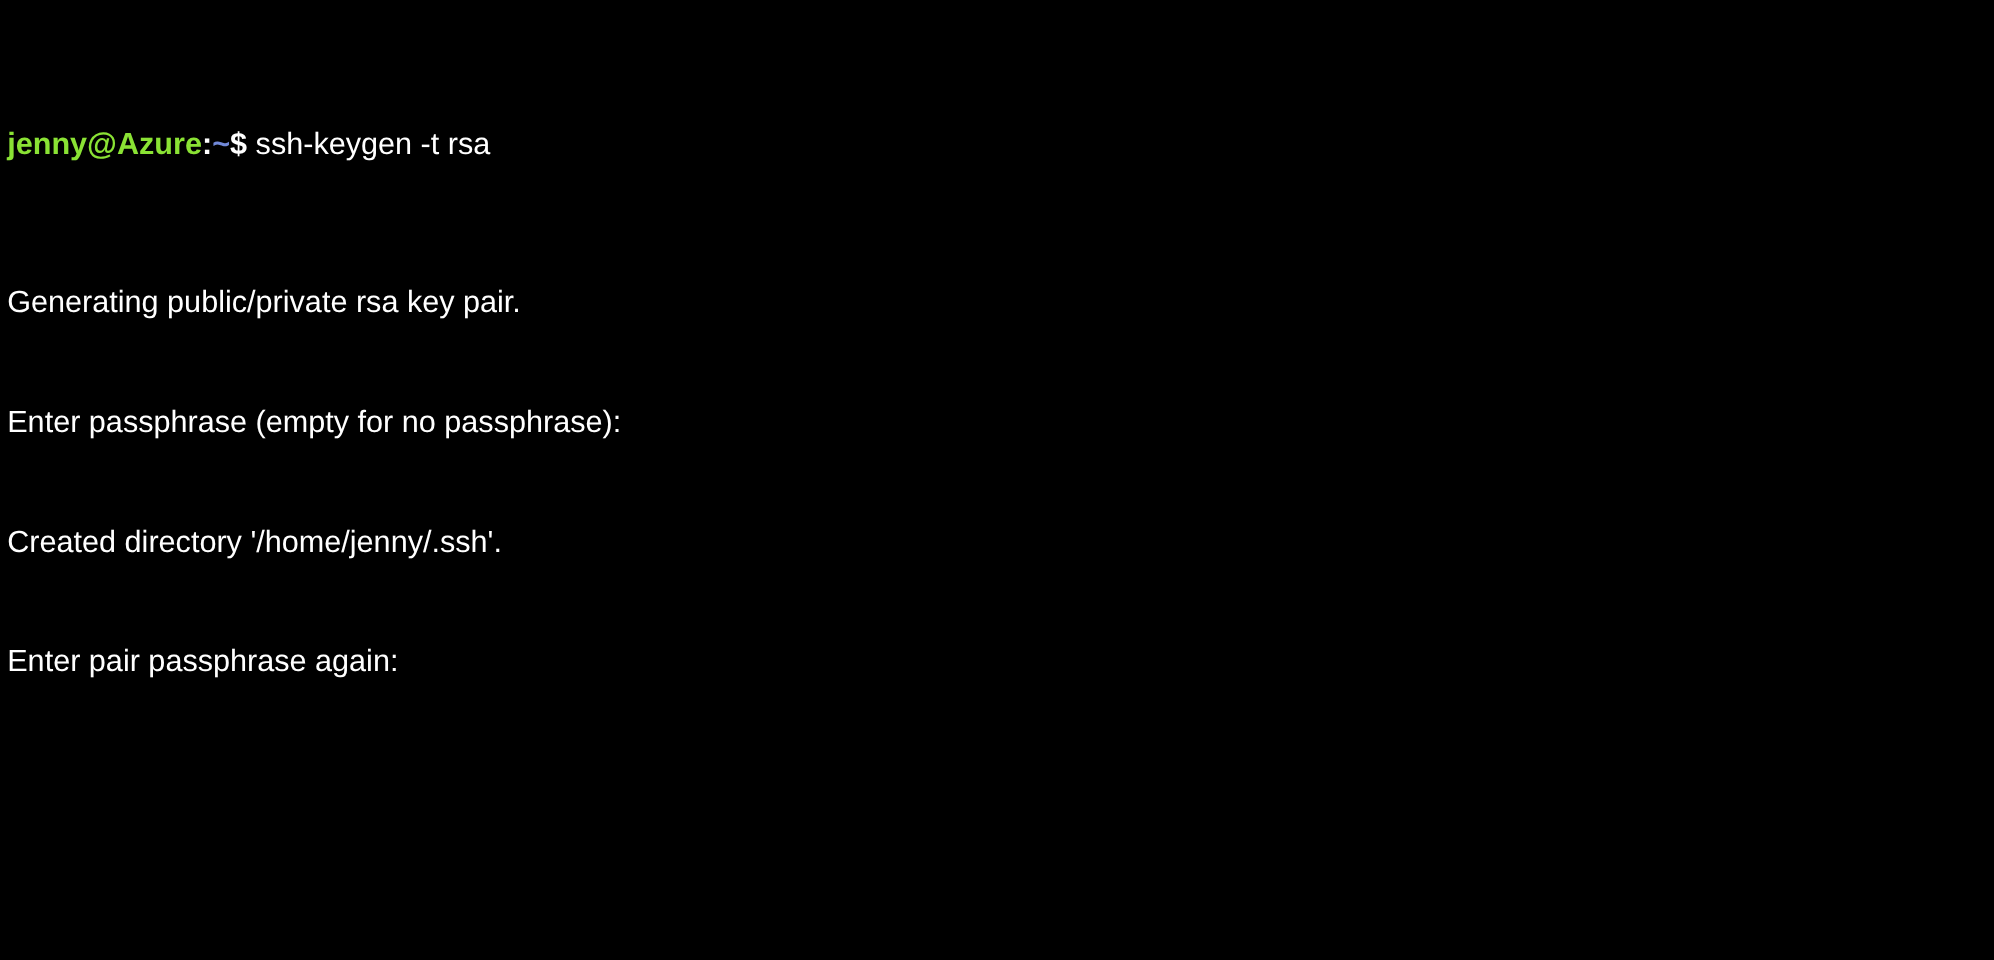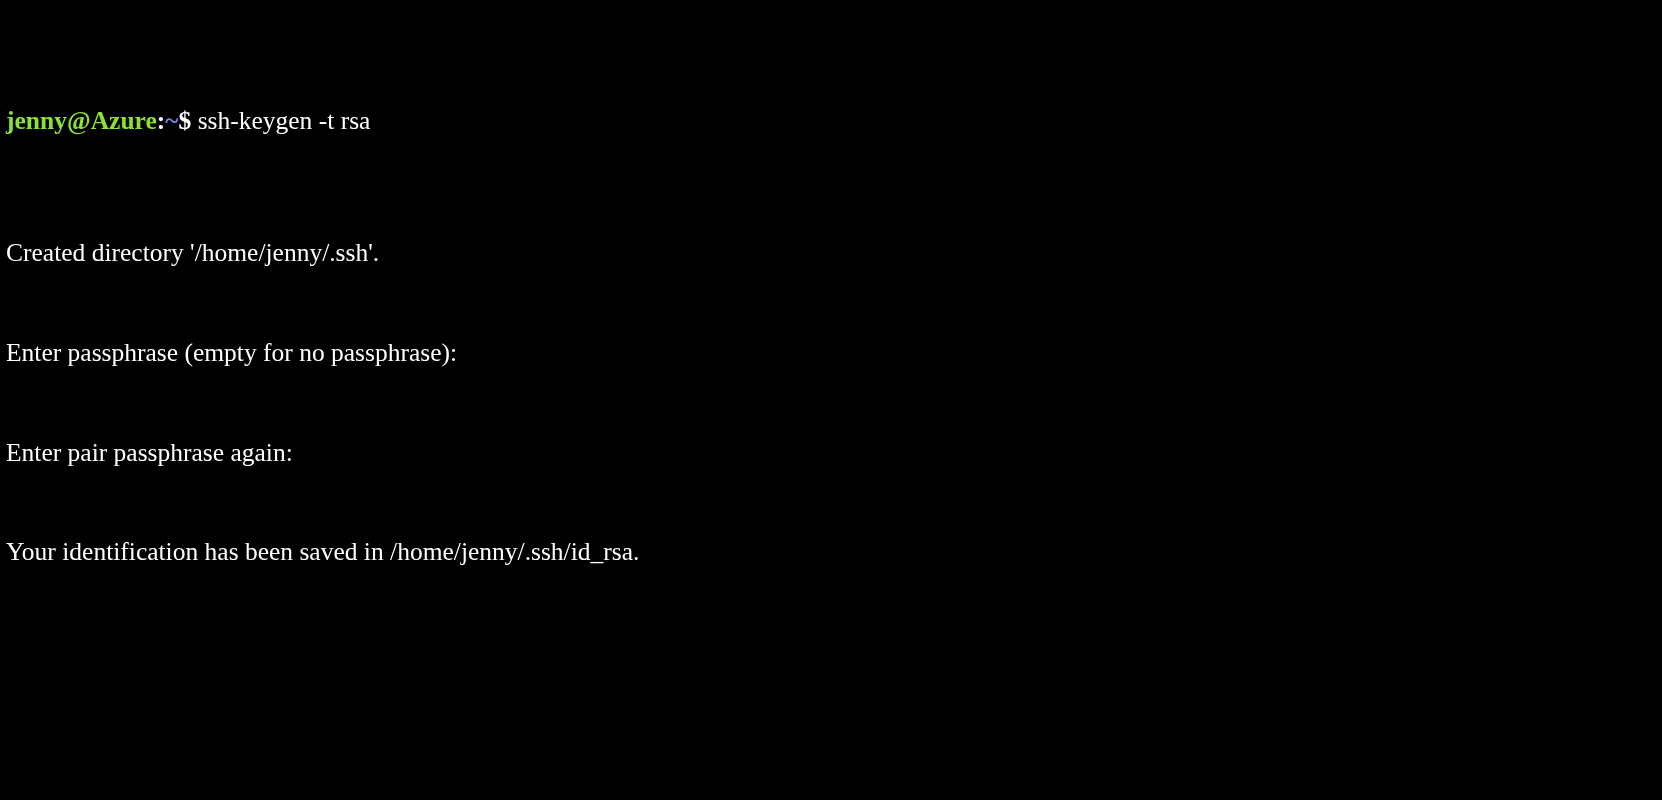--- a/index.html
+++ b/index.html
@@ -10,21 +10,21 @@
     width: 1662px;
     height: 800px;
     overflow: hidden;
   }
 
   #terminal {
     width: 1662px;
     height: 800px;
     background: #000000;
     color: #ffffff;
-    font-family: Liberation Serif, serif;
+    font-family: Liberation Sans, sans-serif;
     font-size: 25.5px;
     line-height: 33.2px;
     padding: 4px 0 0 6px;
     box-sizing: border-box;
     white-space: pre;
     letter-spacing: 0px;
     -webkit-font-smoothing: antialiased;
   }
 
   .line {
@@ -61,24 +61,24 @@
     color: #ffffff;
   }
 </style>
 </head>
 <body>
 
 <div id="terminal">
 
   <div class="line"><span class="prompt-user">jenny@Azure</span><span class="prompt-colon">:</span><span class="prompt-path">~</span><span class="prompt-sigil">$</span><span class="cmd"> </span><span class="cmd">ssh-keygen -t rsa</span></div>
 
+  <div class="line out">Generating public/private rsa key pair.</div>
+  <div class="line out">Enter passphrase (empty for no passphrase):</div>
   <div class="line out">Created directory '/home/jenny/.ssh'.</div>
-  <div class="line out">Enter passphrase (empty for no passphrase):</div>
   <div class="line out">Enter pair passphrase again:</div>
-  <div class="line out">Your identification has been saved in /home/jenny/.ssh/id_rsa.</div>
   
   
   
   
 
   
   
   
   
   

